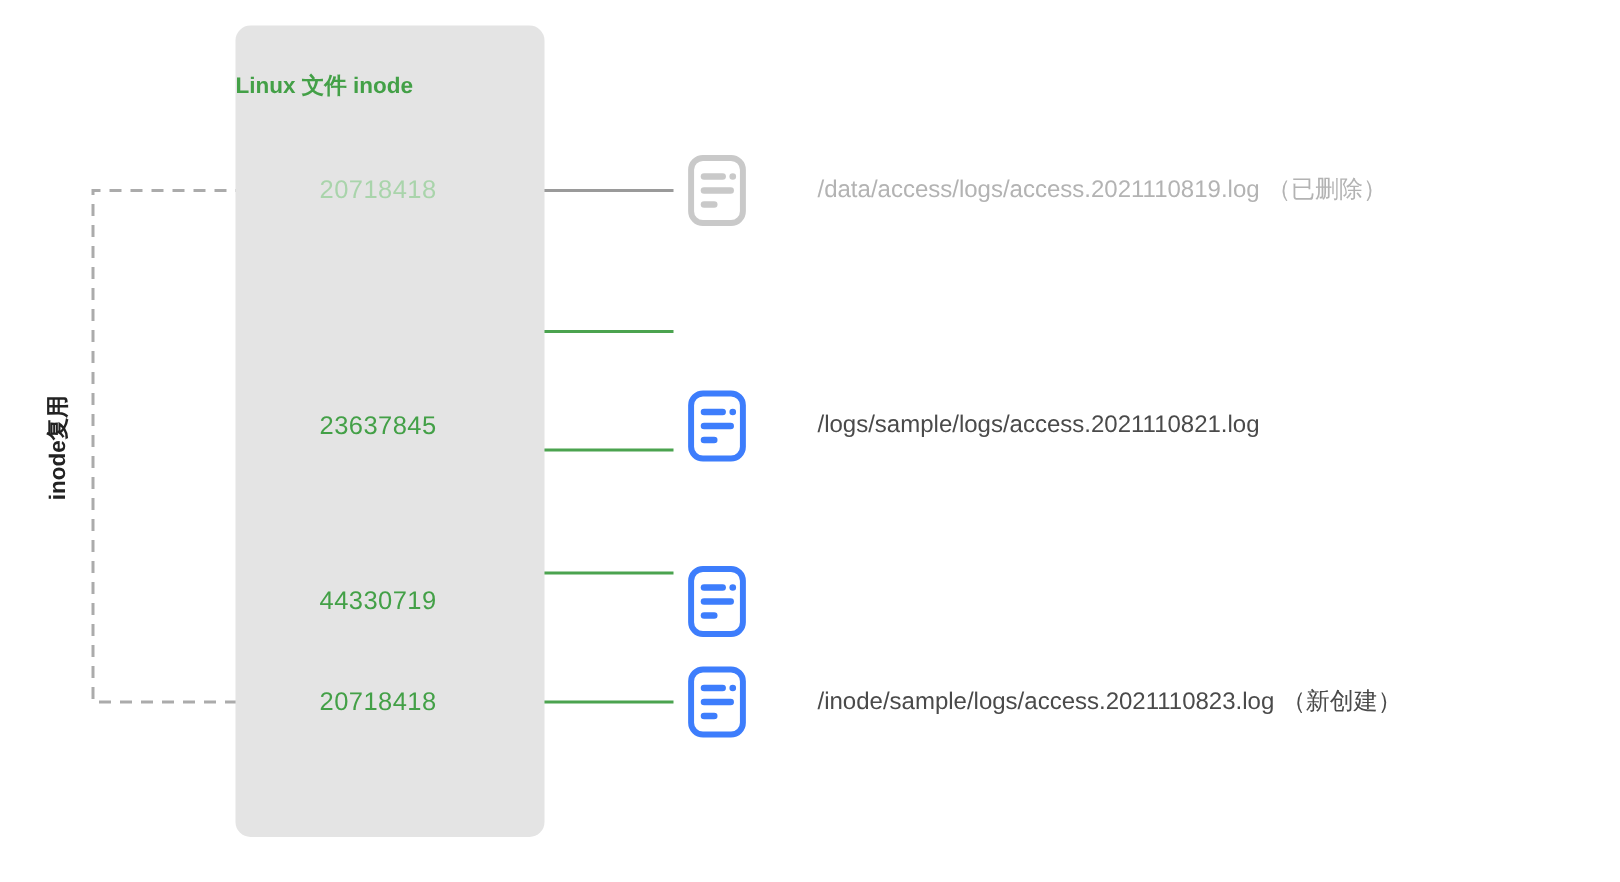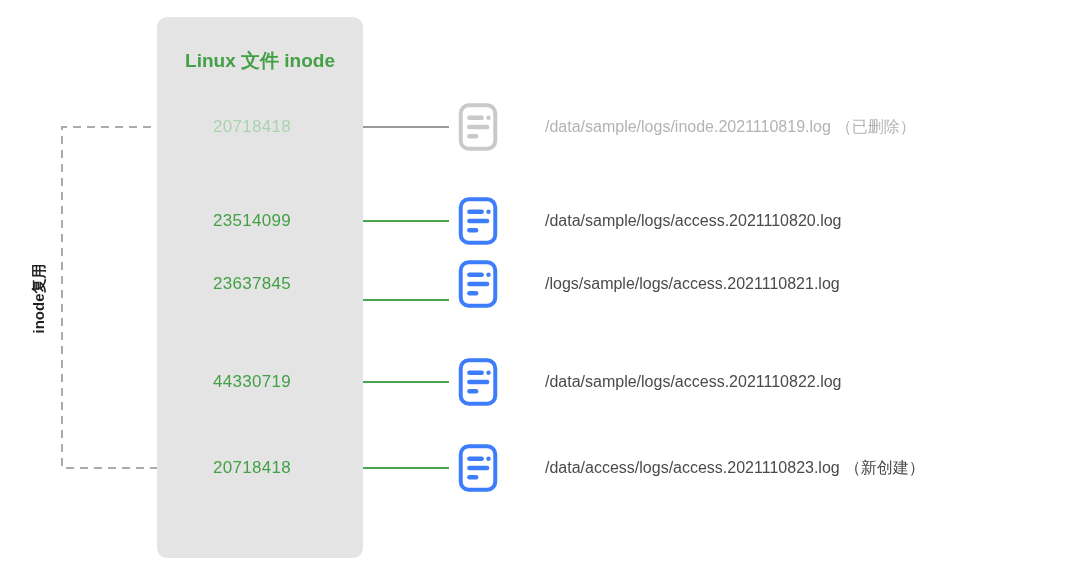--- a/index.html
+++ b/index.html
@@ -15,21 +15,21 @@
   .arrow{fill:#8f8f8f;stroke:none;}
   .gray-line{stroke:#9a9a9a;stroke-width:2;}
   .green-line{stroke:#4ba34f;stroke-width:2;}
 
   .inode-box{
     position:absolute;left:157px;top:17px;width:206px;height:541px;
     background:#e4e4e4;border-radius:10px;
   }
   .box-title{
     position:absolute;left:157px;top:48px;width:178px;
-    text-align:right;font-size:19px;font-weight:bold;color:#43a047;
+    text-align:left;font-size:15px;font-weight:bold;color:#43a047;
   }
   .side-label{
     position:absolute;left:-31px;top:289px;width:140px;
     text-align:center;font-size:15px;font-weight:bold;color:#222222;
     transform:rotate(-90deg);
   }
 
   .row{position:absolute;left:0;width:1080px;height:58px;}
   .inode{
     position:absolute;left:213px;top:50%;transform:translateY(-50%);
@@ -74,72 +74,58 @@
     <span class="inode">20718418</span>
     <span class="file-icon">
       <svg viewBox="0 0 24 24" fill="none" stroke="currentColor">
         <rect x="4.6" y="2.7" width="14.8" height="18.6" rx="3.4" stroke-width="1.7"></rect>
         <line x1="8.3" y1="8" x2="13.6" y2="8" stroke-width="1.9" stroke-linecap="round"></line>
         <circle cx="16.5" cy="8" r="0.95" fill="currentColor" stroke="none"></circle>
         <line x1="8.3" y1="12" x2="15.9" y2="12" stroke-width="1.9" stroke-linecap="round"></line>
         <line x1="8.3" y1="16" x2="11.2" y2="16" stroke-width="1.9" stroke-linecap="round"></line>
       </svg>
     </span>
-    <span class="path"><span>/data/sample/logs/inode.2021110819.log</span><span class="annotation">（已删除）</span></span>
+    <span class="path"><span>/data/access/logs/access.2021110819.log</span><span class="annotation">（已删除）</span></span>
   </div>
 
-  <div class="row" style="top:192px">
-    <span class="inode">23514099</span>
-    <span class="file-icon">
-      <svg viewBox="0 0 24 24" fill="none" stroke="currentColor">
-        <rect x="4.6" y="2.7" width="14.8" height="18.6" rx="3.4" stroke-width="1.7"></rect>
-        <line x1="8.3" y1="8" x2="13.6" y2="8" stroke-width="1.9" stroke-linecap="round"></line>
-        <circle cx="16.5" cy="8" r="0.95" fill="currentColor" stroke="none"></circle>
-        <line x1="8.3" y1="12" x2="15.9" y2="12" stroke-width="1.9" stroke-linecap="round"></line>
-        <line x1="8.3" y1="16" x2="11.2" y2="16" stroke-width="1.9" stroke-linecap="round"></line>
-      </svg>
-    </span>
-    <span class="path"><span>/data/sample/logs/access.2021110820.log</span></span>
-  </div>
 
   <div class="row" style="top:255px">
     <span class="inode">23637845</span>
     <span class="file-icon">
       <svg viewBox="0 0 24 24" fill="none" stroke="currentColor">
         <rect x="4.6" y="2.7" width="14.8" height="18.6" rx="3.4" stroke-width="1.7"></rect>
         <line x1="8.3" y1="8" x2="13.6" y2="8" stroke-width="1.9" stroke-linecap="round"></line>
         <circle cx="16.5" cy="8" r="0.95" fill="currentColor" stroke="none"></circle>
         <line x1="8.3" y1="12" x2="15.9" y2="12" stroke-width="1.9" stroke-linecap="round"></line>
         <line x1="8.3" y1="16" x2="11.2" y2="16" stroke-width="1.9" stroke-linecap="round"></line>
       </svg>
     </span>
     <span class="path"><span>/logs/sample/logs/access.2021110821.log</span></span>
   </div>
 
-  <div class="row" style="top:353px">
+  <div class="row" style="top:372px">
     <span class="inode">44330719</span>
     <span class="file-icon">
       <svg viewBox="0 0 24 24" fill="none" stroke="currentColor">
         <rect x="4.6" y="2.7" width="14.8" height="18.6" rx="3.4" stroke-width="1.7"></rect>
         <line x1="8.3" y1="8" x2="13.6" y2="8" stroke-width="1.9" stroke-linecap="round"></line>
         <circle cx="16.5" cy="8" r="0.95" fill="currentColor" stroke="none"></circle>
         <line x1="8.3" y1="12" x2="15.9" y2="12" stroke-width="1.9" stroke-linecap="round"></line>
         <line x1="8.3" y1="16" x2="11.2" y2="16" stroke-width="1.9" stroke-linecap="round"></line>
       </svg>
     </span>
-    <span class="path"><span>/data/sample/logs/access.2021110822.log</span></span>
   </div>
 
   <div class="row" style="top:439px">
     <span class="inode">20718418</span>
     <span class="file-icon">
       <svg viewBox="0 0 24 24" fill="none" stroke="currentColor">
         <rect x="4.6" y="2.7" width="14.8" height="18.6" rx="3.4" stroke-width="1.7"></rect>
         <line x1="8.3" y1="8" x2="13.6" y2="8" stroke-width="1.9" stroke-linecap="round"></line>
         <circle cx="16.5" cy="8" r="0.95" fill="currentColor" stroke="none"></circle>
         <line x1="8.3" y1="12" x2="15.9" y2="12" stroke-width="1.9" stroke-linecap="round"></line>
         <line x1="8.3" y1="16" x2="11.2" y2="16" stroke-width="1.9" stroke-linecap="round"></line>
       </svg>
     </span>
-    <span class="path"><span>/data/access/logs/access.2021110823.log</span><span class="annotation">（新创建）</span></span>
+    <span class="path"><span>/inode/sample/logs/access.2021110823.log</span><span class="annotation">（新创建）</span></span>
   </div>
 
 </div>
 
 </body></html>

